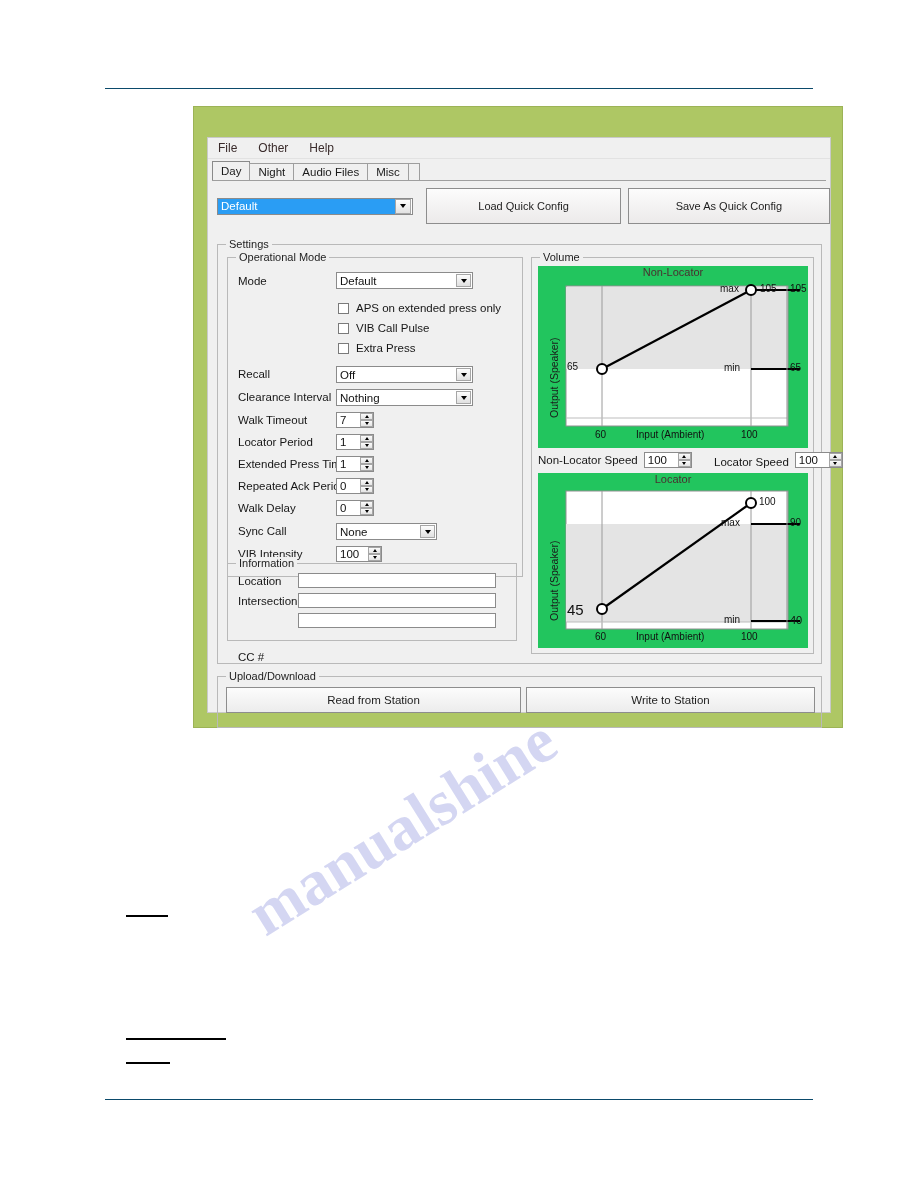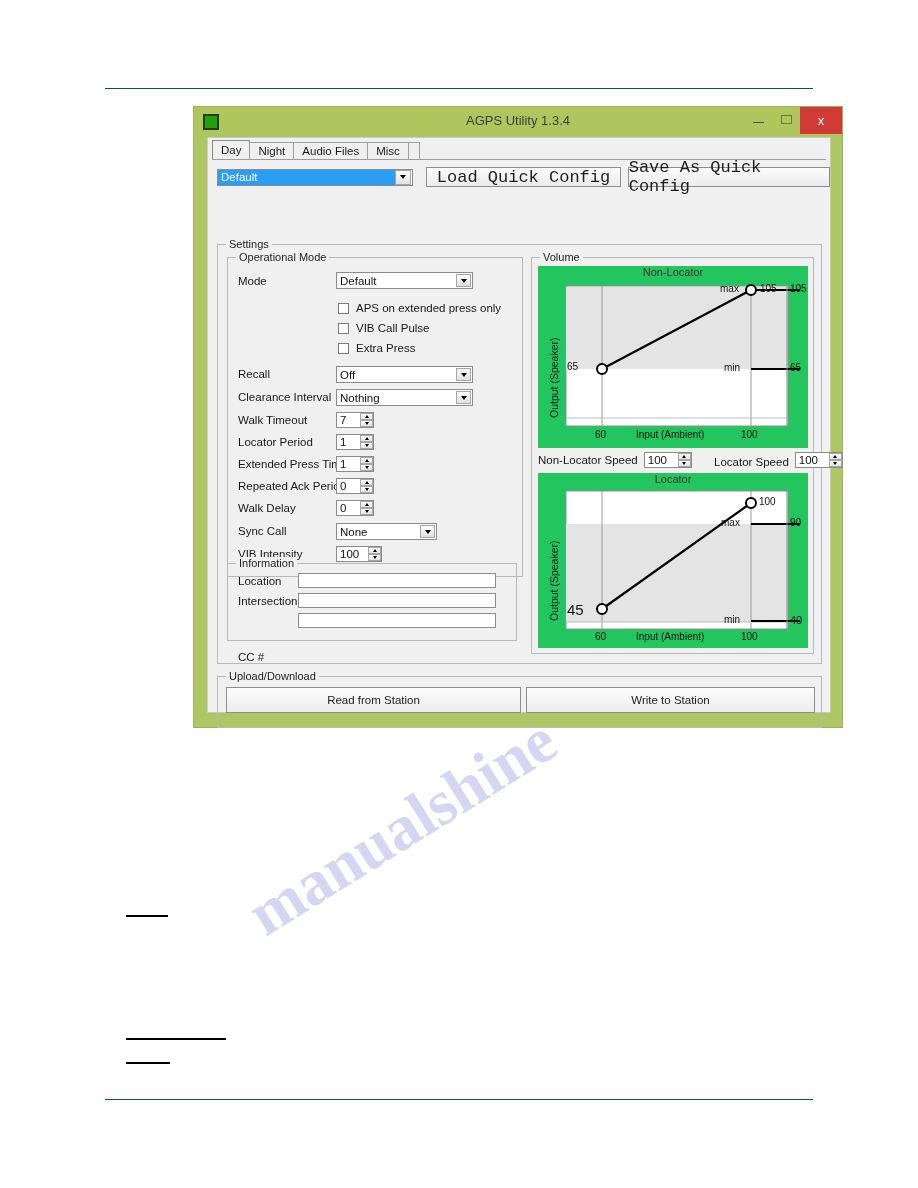--- a/index.html
+++ b/index.html
@@ -161,28 +161,28 @@
     display: flex; align-items: center; justify-content: center;
     margin-right: 1px;
   }
   .tri-down {
     width: 0; height: 0;
     border-left: 3.5px solid transparent;
     border-right: 3.5px solid transparent;
     border-top: 4px solid #000;
   }
   .btn {
-    height: 20px;
+    height: 36px;
     background: linear-gradient(#fcfcfc,#eceaea);
     border: 1px solid #8d8d8d;
     box-sizing: border-box;
-    font-size: 17px;
+    font-size: 11px;
     color: #1d1d1d;
     display: flex; align-items: center; justify-content: center;
-    font-family: Liberation Mono, monospace;
+    font-family: Liberation Sans, sans-serif;
   }
   .btn-load { width: 196px; margin-left: 13px; }
   .btn-save { width: 204px; margin-left: 7px; }
 
   
   .gb {
     position: absolute;
     border: 1px solid #b9b9b9;
     box-sizing: border-box;
   }
@@ -312,36 +312,28 @@
   <div class="under-rule" style="left:126px; top:915px; width:42px;"></div>
   <div class="under-rule" style="left:126px; top:1038px; width:100px;"></div>
   <div class="under-rule" style="left:126px; top:1062px; width:44px;"></div>
 
   <div class="wm" style="left:228px; top:790px; font-size:64px; transform:rotate(-32deg);">manualshine</div>
   <div class="wm" style="left:560px; top:560px; font-size:58px; transform:rotate(-32deg);">e . com</div>
   <div class="wm" style="left:470px; top:330px; font-size:58px; transform:rotate(-32deg);">m</div>
 
   <div id="win">
 
-    <div class="titlebar">
-      <div class="app-icon"></div>
-      <div class="win-title">AGPS Utility 1.3.4</div>
-      <div class="win-btns">
-        <div class="win-btn">
-            <span class="glyph-min"></span>
-          </div>
-        <div class="win-btn">
-            <span class="glyph-max"></span>
-          </div>
-        <div class="win-btn close">x</div>
+
+    <div class="client">
+
+      <div class="menubar">
+        <div class="menu-item">File</div>
+        <div class="menu-item">Other</div>
+        <div class="menu-item">Help</div>
       </div>
-    </div>
-
-    <div class="client">
-
 
       <div class="tabstrip">
         <div class="tab sel">Day</div>
         <div class="tab">Night</div>
         <div class="tab">Audio Files</div>
         <div class="tab">Misc</div>
         <div class="tab spacer"></div>
         <div class="tab-underline"></div>
       </div>
 

